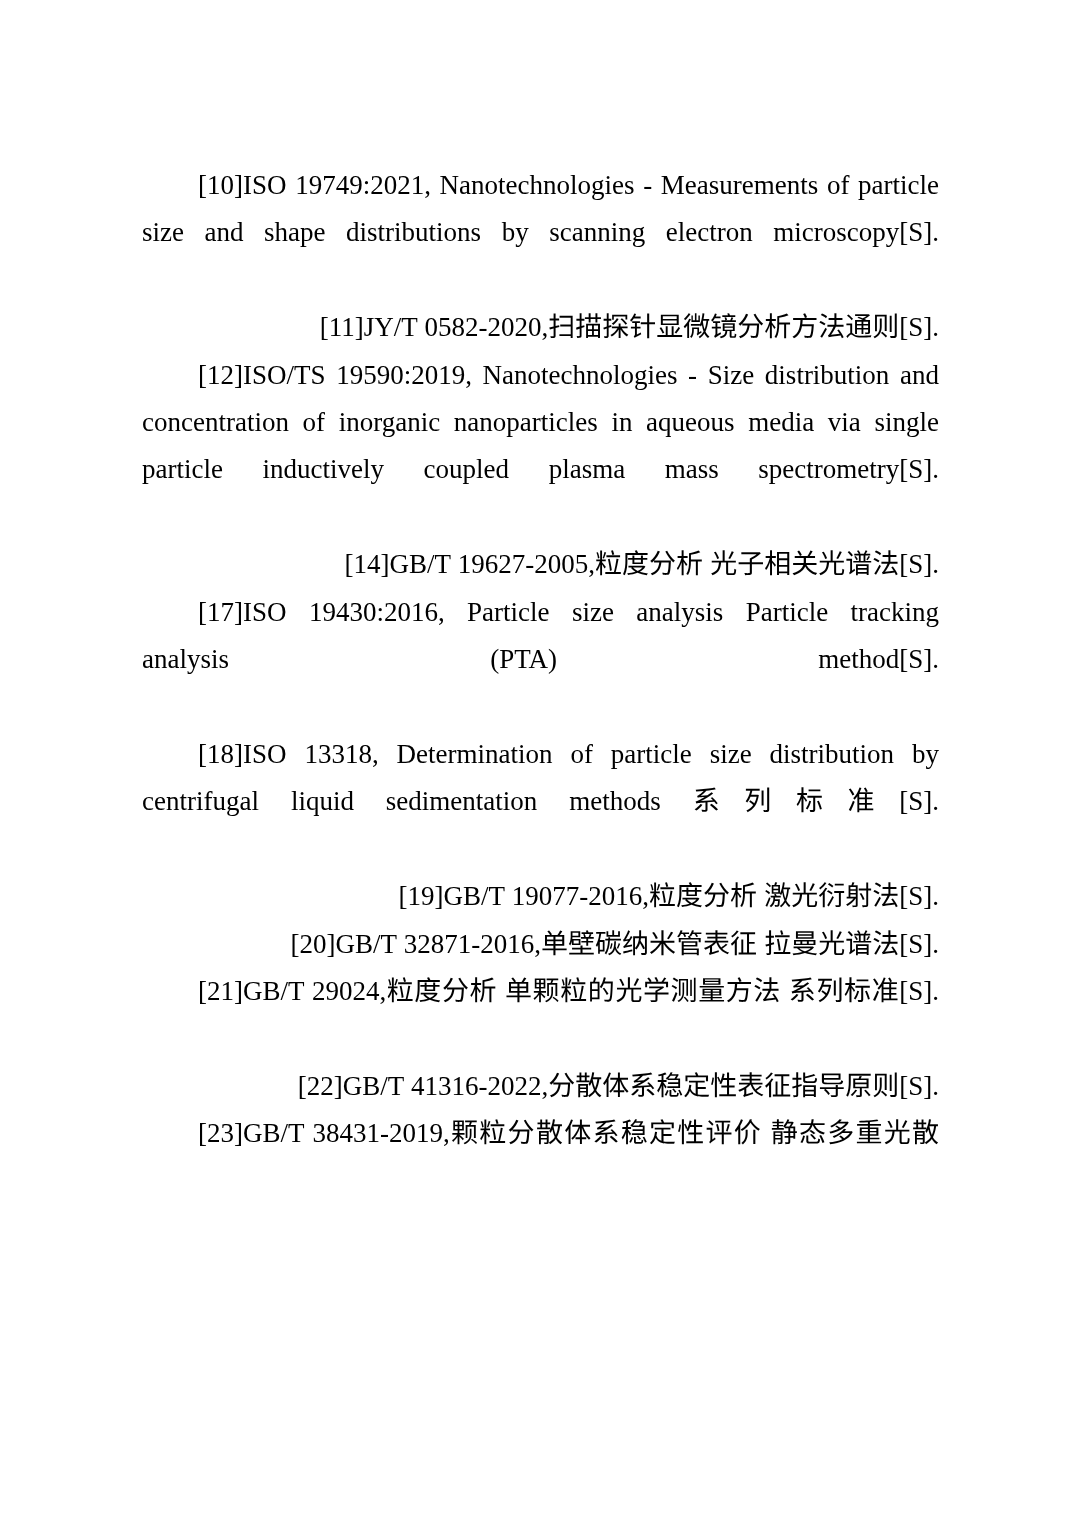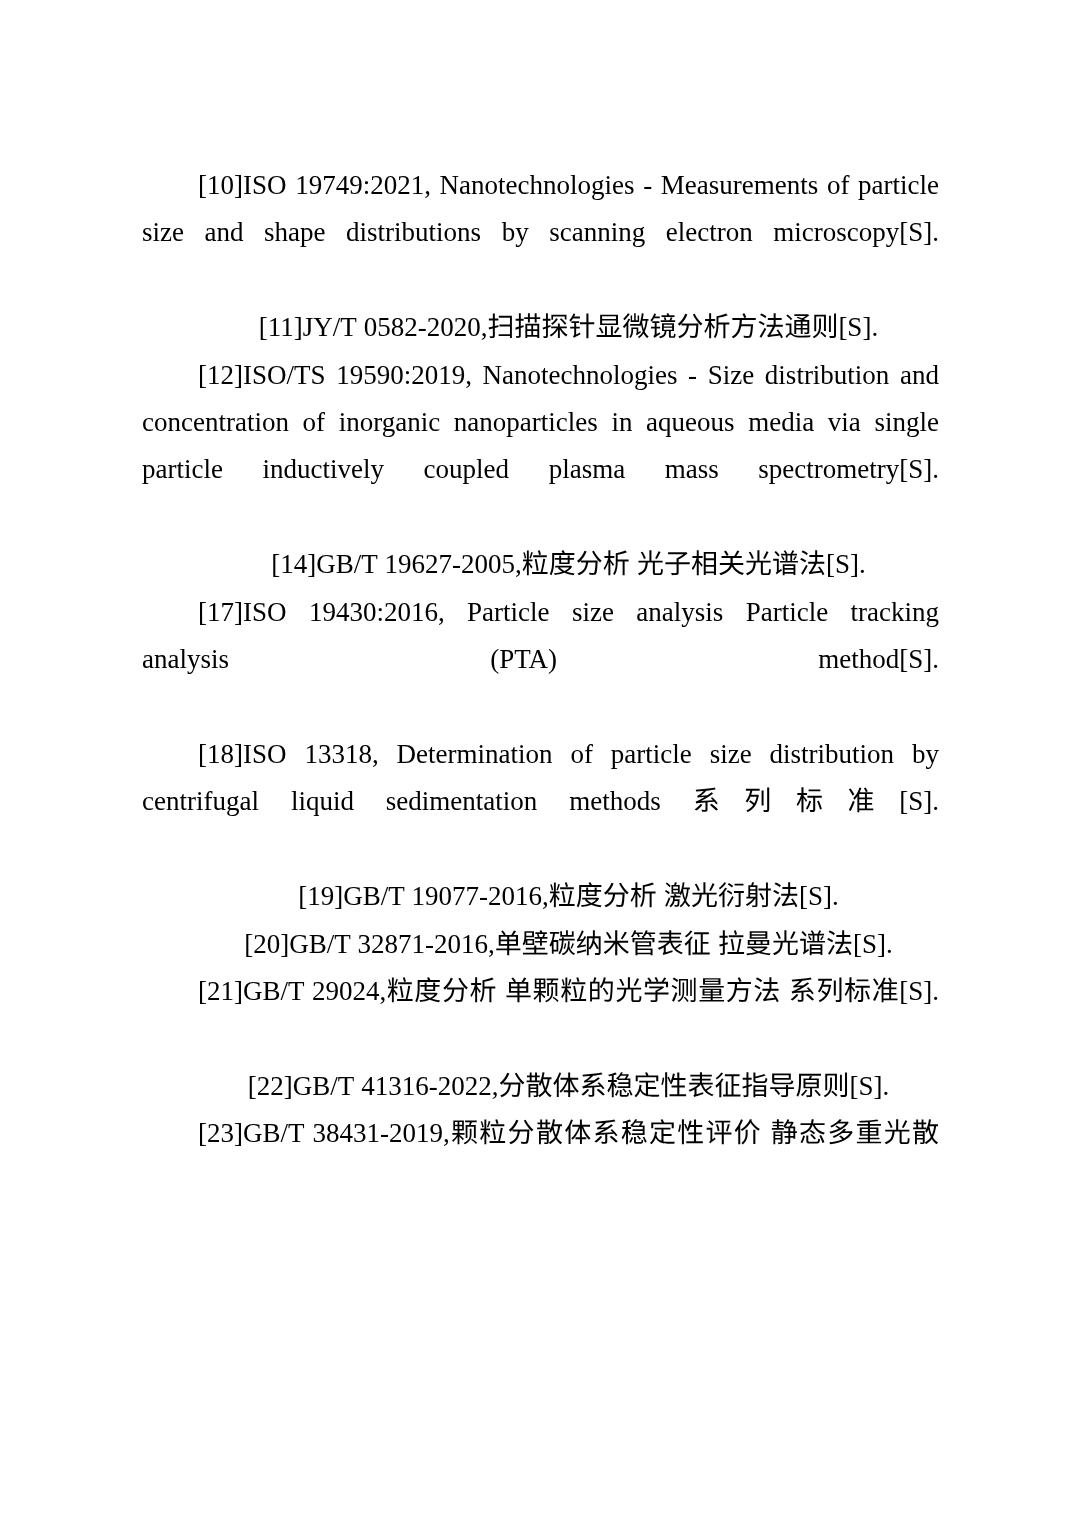--- a/index.html
+++ b/index.html
@@ -40,21 +40,21 @@
     -webkit-hyphens: none;
   }
 
   
   .ref::after {
     content: "";
     display: inline-block;
     width: 100%;
   }
   .ref.nojustify {
-    text-align: center;
+    text-align: right;
   }
   .ref.nojustify::after { content: none; }
 
   
   #page-number {
     position: absolute;
     left: 0;
     top: 1349px;
     width: 1080px;
     text-align: center;

